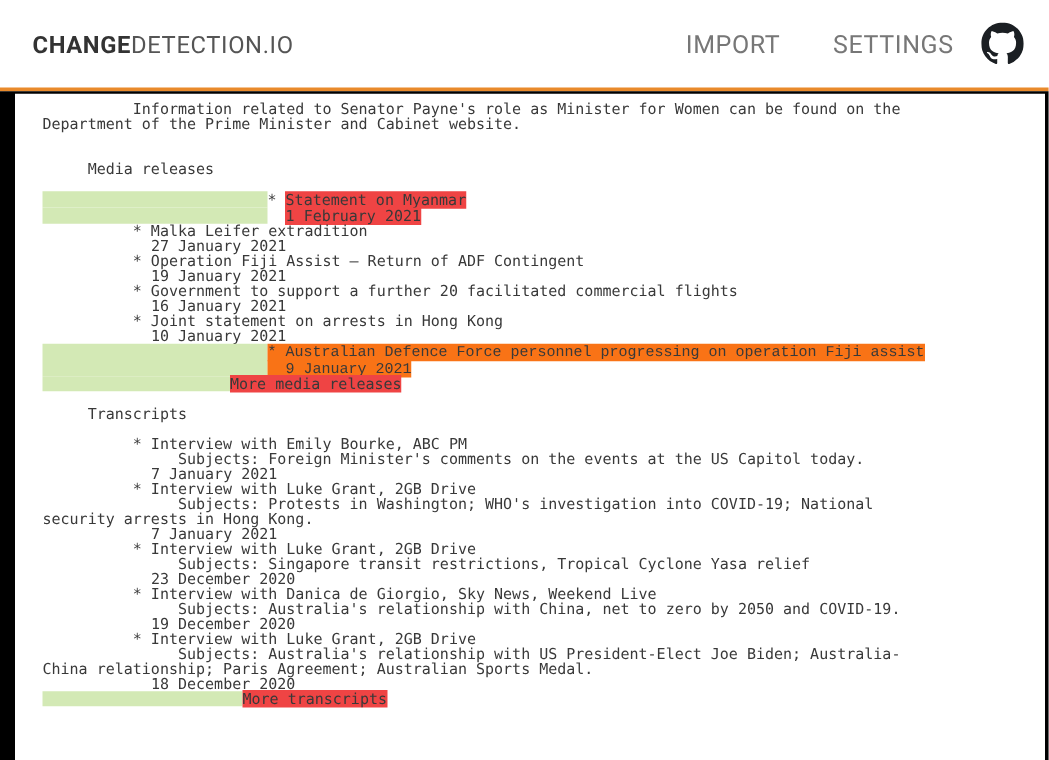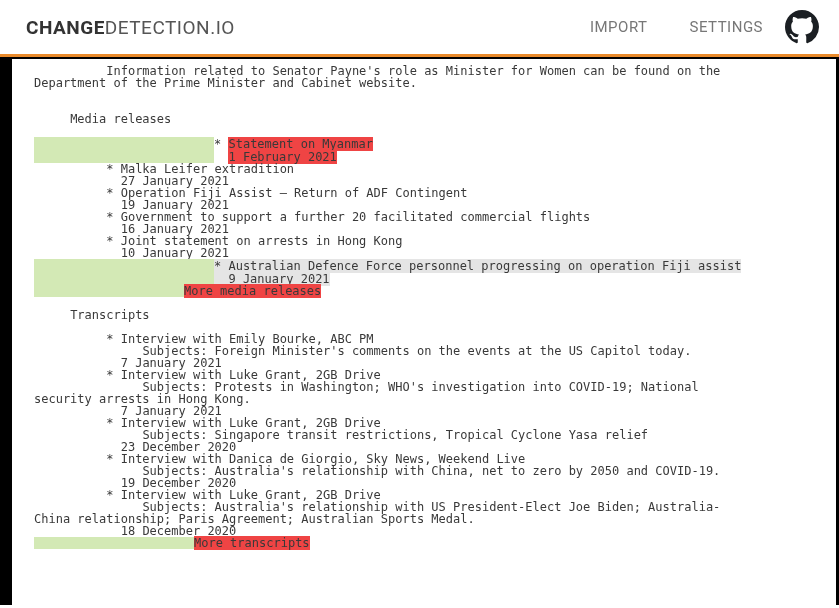--- a/index.html
+++ b/index.html
@@ -10,28 +10,28 @@
     color: #333;
     width: 839px;
   }
   .header-wrap {
     background: #fff;
     border-bottom: 3px solid #e98a2b;
   }
   .header {
     display: flex;
     align-items: center;
-    height: 54px;
+    height: 70px;
     padding: 0 20px 0 26px;
   }
   .logo { font-size: 19px; letter-spacing: 0.5px; color: #555; }
   .logo .bold { font-weight: 700; color: #333; }
   .spacer { flex: 1; }
   .nav-link {
-    font-size: 15px;
+    font-size: 20px;
     color: #777;
     letter-spacing: 0.5px;
     margin-left: 42px;
     cursor: pointer;
   }
   .gh-icon {
     width: 34px; height: 34px; margin-left: 22px;
     cursor: pointer;
   }
   .viewport {
@@ -48,21 +48,21 @@
     font-family: "Menlo", "Consolas", "DejaVu Sans Mono", monospace;
     font-size: 12px;
     line-height: 1.0;
     white-space: pre-wrap;
     word-wrap: break-word;
     color: #393939;
     padding: 6px 14px 12px 22px;
   }
   pre.diff .row { display: block; padding: 0; }
   pre.diff .hl-grn { background: #ef4444; }
-  pre.diff .hl-red { background: #e5e5e5; }
+  pre.diff .hl-red { background: #f97316; font-family: Liberation Mono, monospace; }
   pre.diff .bar-grn { background: #d3e9b5; display: inline-block; width: 180px; height: 13px; vertical-align: bottom; }
 </style>
 </head>
 <body>
 
 <div class="header-wrap">
   <div class="header">
     <div class="logo">
       <span class="bold">CHANGE</span><span>DETECTION.IO</span>
     </div>

